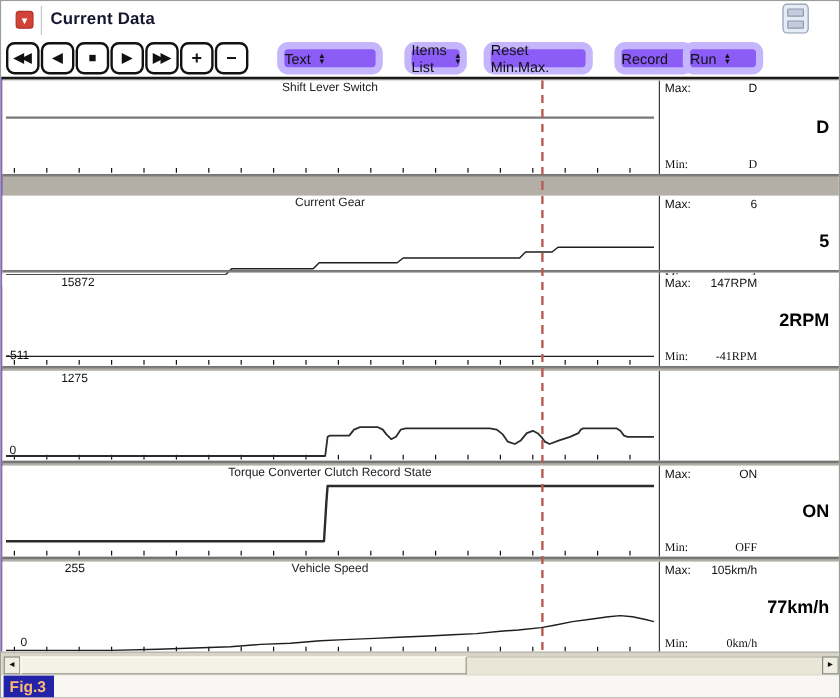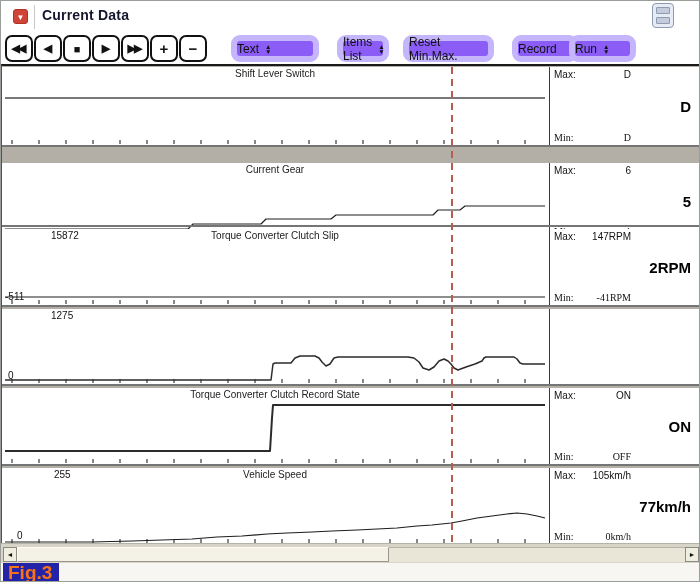--- a/index.html
+++ b/index.html
@@ -68,21 +68,21 @@
     position:absolute; top:0; width:14px; height:15px; background:#f0eee0;
     border:1px solid #8a8a80; font-size:7px; color:#111;
     display:flex; align-items:center; justify-content:center;
   }
   #sbtn-left { left:0; } #sbtn-right { right:0; }
   #sthumb { position:absolute; top:0; left:14px; width:372px; height:15px; background:#f4f2e6; border:1px solid #9a978a; border-top-color:#fdfcf6; border-left-color:#fdfcf6; }
   
   #footer { position:absolute; top:562px; left:0; width:700px; height:20px; background:#f7f6f2; }
   #figure-badge {
     position:absolute; top:0; left:2px; height:19px; padding:0 7px 0 5px;
-    color:#f97316; font-size:19px; font-weight:bold; line-height:19px;
+    color:#fdba74; font-size:13px; font-weight:bold; line-height:19px;
   }
 </style>
 </head>
 <body>
 
 <div id="window">
 
   <div id="titlebar">
     <div id="tb-icon" style="background: rgb(207, 68, 55);"><span>▼</span></div>
     <div id="tb-sep"></div>
@@ -175,21 +175,20 @@
         <div class="mrow minr"><span class="pfx">Min:</span><span class="mval">1</span></div>
       </div>
     </div>
     <div class="divider" style="top:159px;"></div>
 
     <div class="panel" style="top:163px; height:76px;">
       <svg class="trace" width="546" height="76" viewBox="0 0 546 76">
           <path d="M10,71L10,75M37,71L37,75M64,71L64,75M91,71L91,75M118,71L118,75M145,71L145,75M172,71L172,75M199,71L199,75M226,71L226,75M253,71L253,75M280,71L280,75M307,71L307,75M334,71L334,75M361,71L361,75M388,71L388,75M415,71L415,75M442,71L442,75M469,71L469,75M496,71L496,75M523,71L523,75" stroke="#111" stroke-width="1"></path>
           <polyline points="3,68 543,68" fill="none" stroke="#1e1e1e" stroke-width="1.2" stroke-linejoin="round"></polyline>
         </svg>
-      <div class="ptitle">Torque Converter Clutch Slip</div>
       <div class="ylab top">15872</div>
       <div class="ylab bot" style="left:3px;">-511</div>
       <div class="vsep"></div>
       <div class="vals">
         <div class="mrow maxr"><span class="pfx">Max:</span><span class="mval">147RPM</span></div>
         <div class="bigval">2RPM</div>
         <div class="mrow minr"><span class="pfx">Min:</span><span class="mval">-41RPM</span></div>
       </div>
     </div>
     <div class="divider" style="top:239px;"></div>

